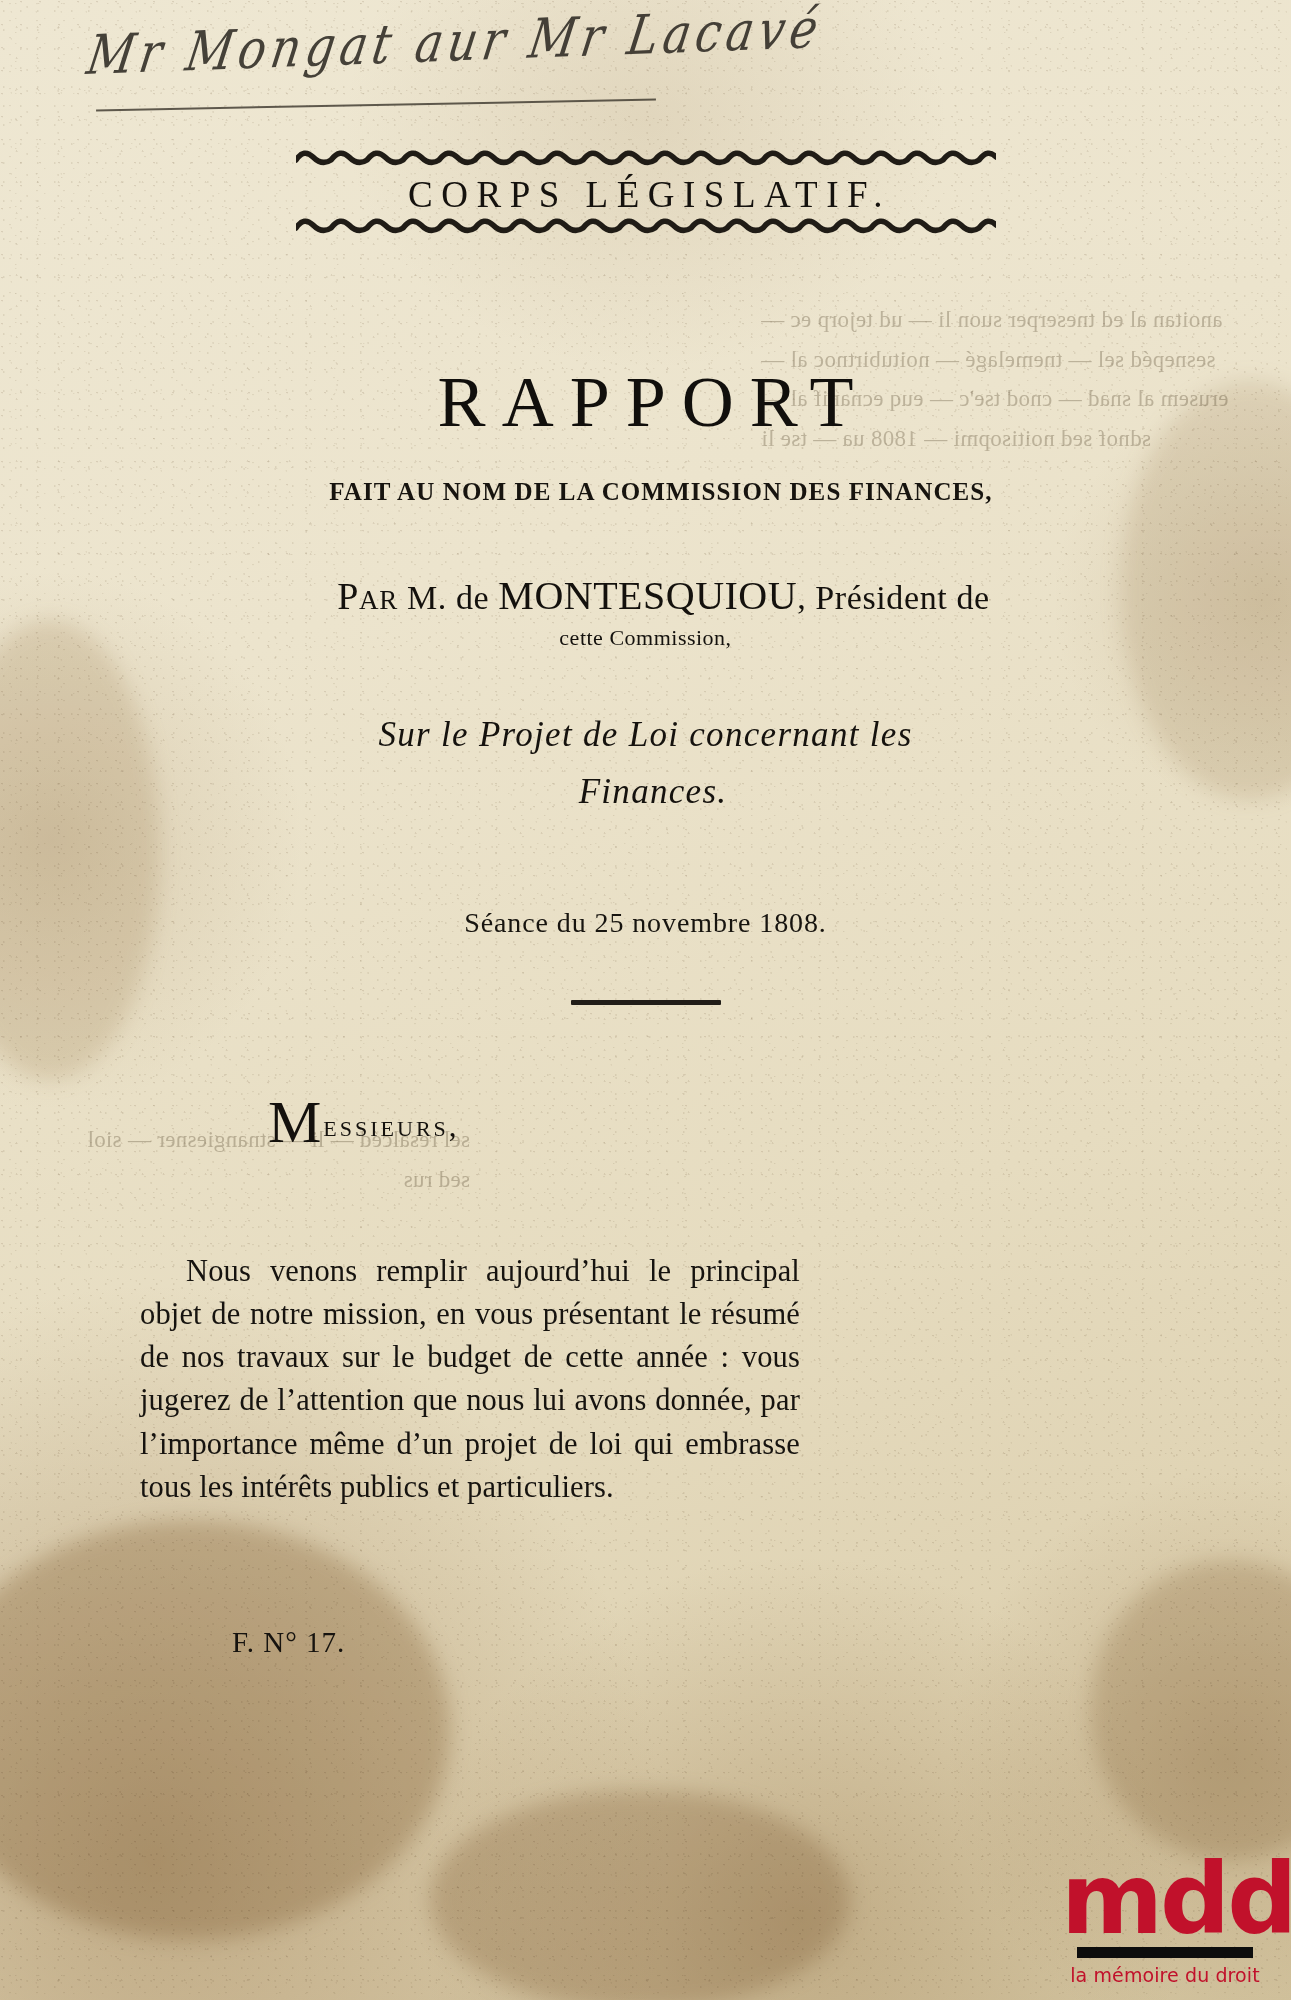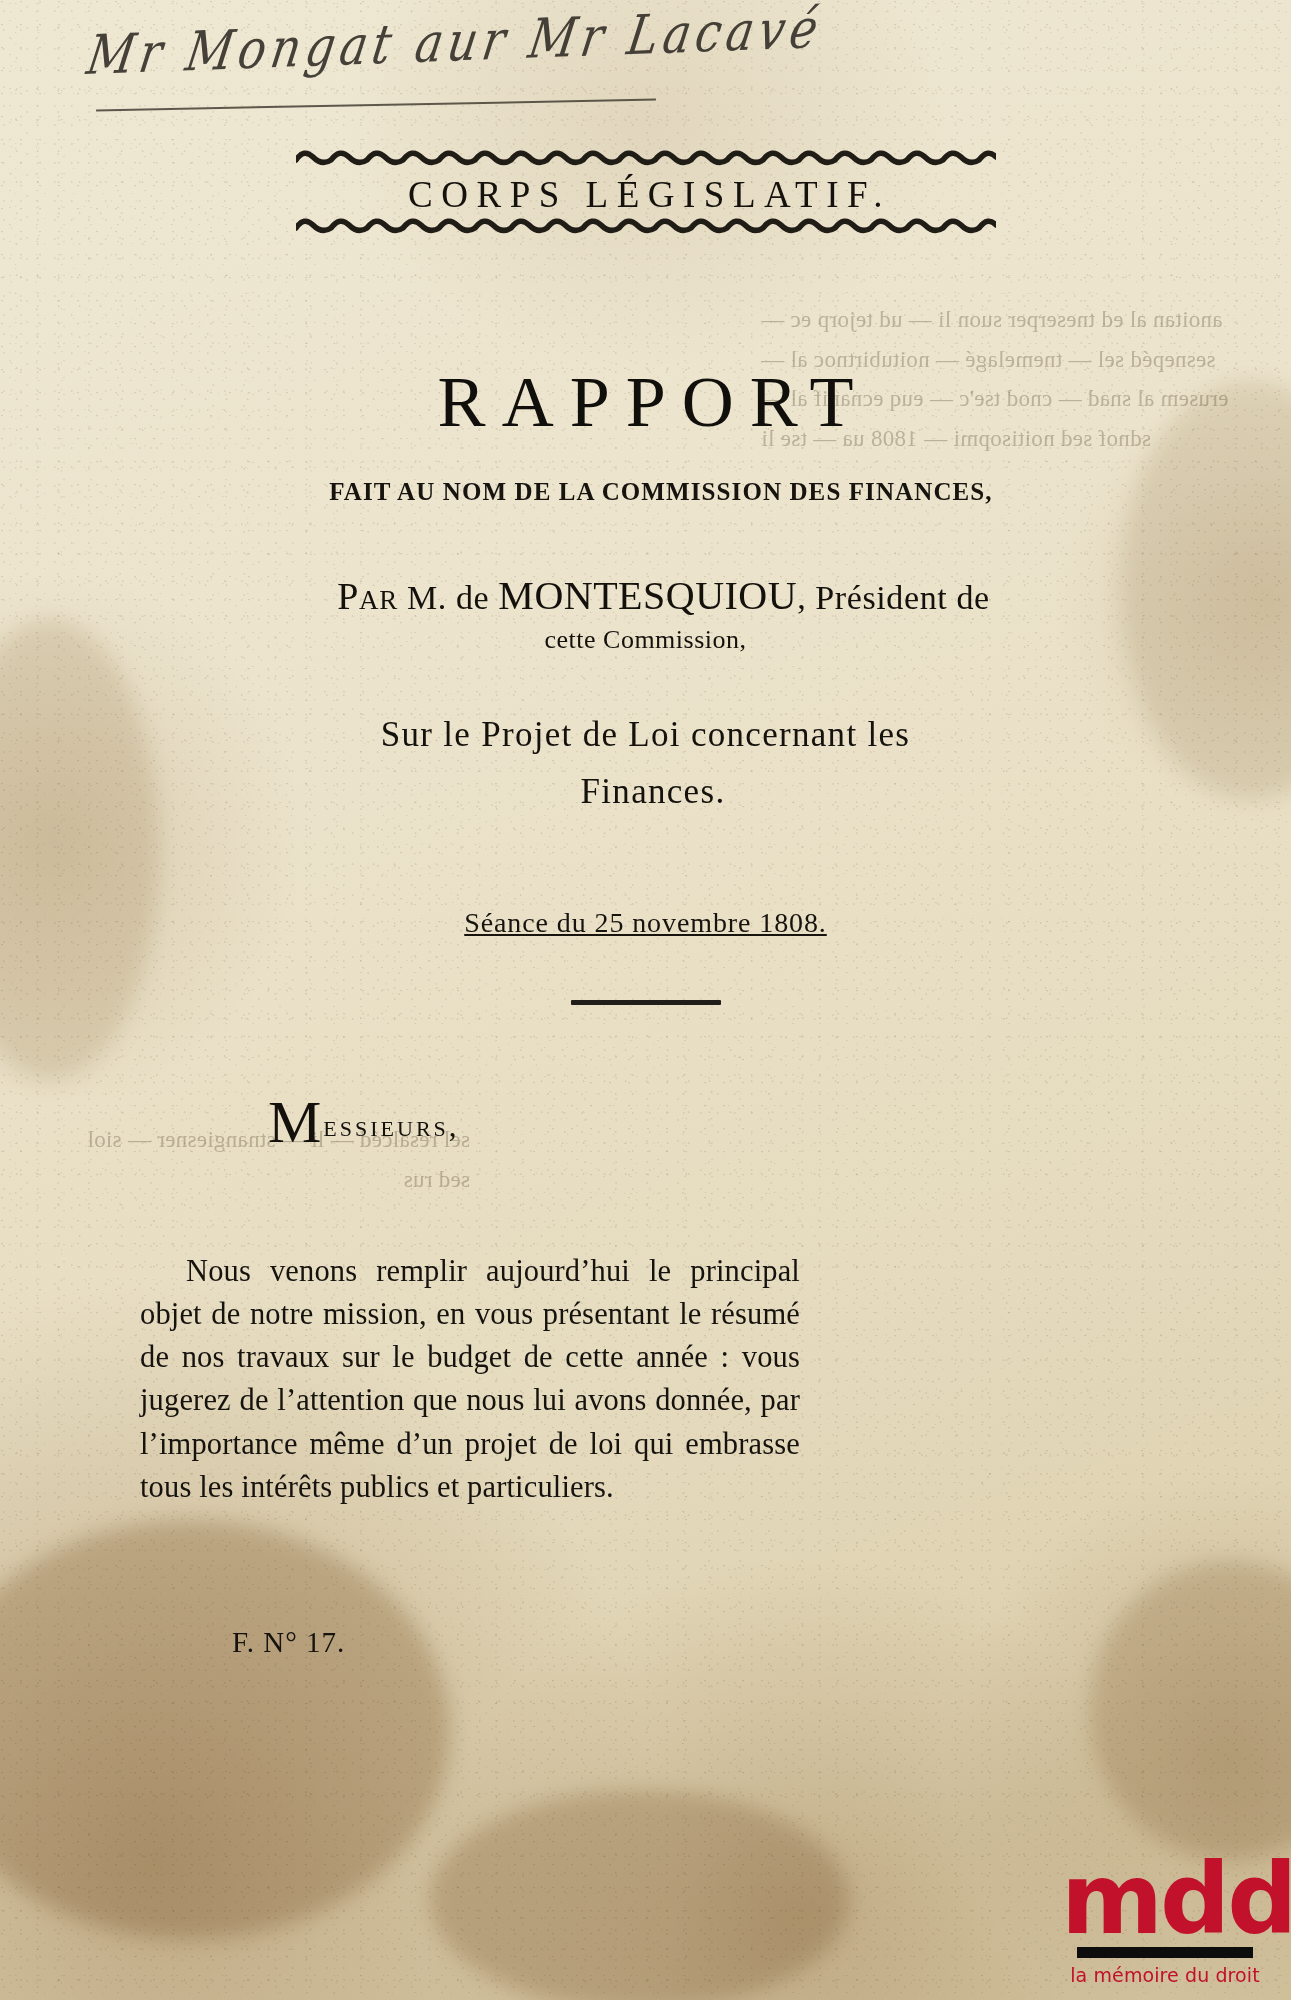--- a/index.html
+++ b/index.html
@@ -128,26 +128,27 @@
   .par-line {
     font-size: 34px;
     letter-spacing: 0.6px;
     color: #14110d;
     padding-left: 36px;
   }
   .par-line .smallcaps { font-variant: small-caps; font-size: 38px; }
   .par-line .bigcaps { font-size: 40px; letter-spacing: 0.5px; }
 
   .cette-commission {
-    font-size: 26px;
+    font-size: 22px;
     letter-spacing: 0.5px;
     color: #14110d;
   }
 
   .sujet-line {
+    font-style: italic;
     font-size: 35px;
     letter-spacing: 1.3px;
     color: #15120e;
   }
 
   .seance-line {
     font-size: 28px;
     letter-spacing: 0.9px;
     color: #17140f;
   }
@@ -285,21 +286,21 @@
 
   <div class="center-block par-line" style="top:572px;">
     <span class="smallcaps">Par</span><span>&nbsp;</span><span>M. de</span><span>&nbsp;</span><span class="bigcaps">MONTESQUIOU</span><span>, Président de</span>
   </div>
 
   <div class="center-block cette-commission" style="top:625px;">cette Commission,</div>
 
   <div class="center-block sujet-line" style="top:715px;">Sur le Projet de Loi concernant les</div>
   <div class="center-block sujet-line" style="top:772px;padding-left:15px;">Finances.</div>
 
-  <div class="center-block seance-line" style="top:907px;text-decoration:underline;">Séance du 25 novembre 1808.</div>
+  <div class="center-block seance-line" style="top:907px;">Séance du 25 novembre 1808.</div>
 
   <div class="short-rule" style="top:1000px;"></div>
 
   <div class="messieurs">
     <span class="dropcap">M</span><span class="rest">essieurs,</span>
   </div>
 
   <div class="body-para">
     <span class="indent"></span><span>Nous venons remplir aujourd’hui le principal objet de notre mission, en vous présentant le résumé de nos travaux sur le budget de cette année : vous jugerez de l’attention que nous lui avons donnée, par l’importance même d’un projet de loi qui embrasse tous les intérêts publics et particuliers.</span>
   </div>

